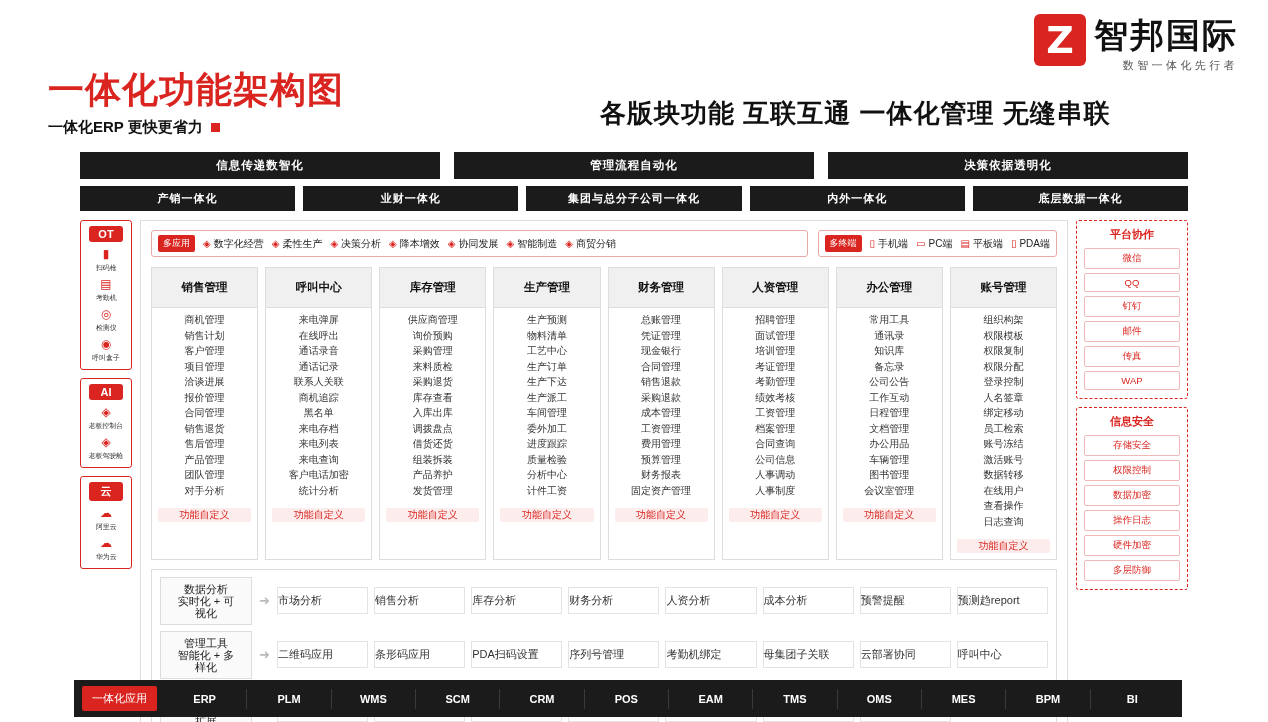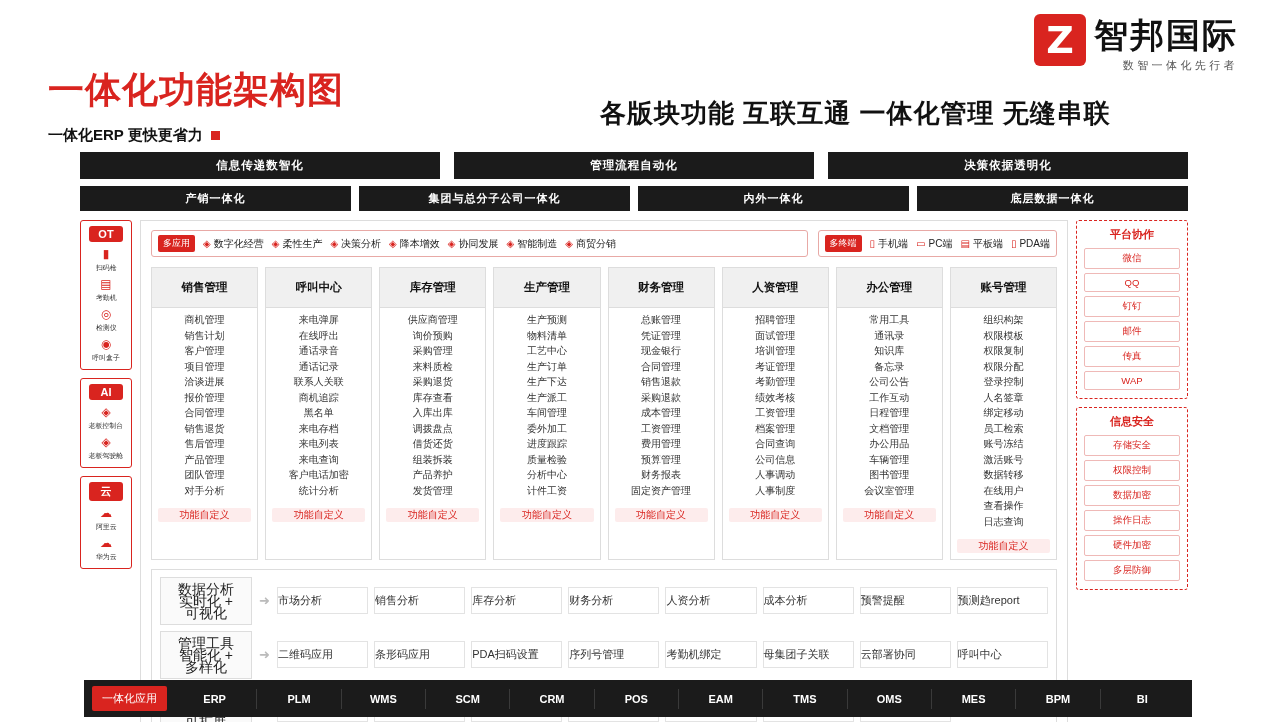--- a/index.html
+++ b/index.html
@@ -19,21 +19,21 @@
     font-family:"DejaVu Sans",sans-serif;
   }
   .logo-text { margin-left:8px; }
   .logo-name { font-size:34px; font-weight:bold; color:#111; letter-spacing:2px; line-height:42px; }
   .logo-sub { font-size:11px; color:#555; letter-spacing:3.4px; text-align:right; margin-top:2px;}
   .title-main {
     position:absolute; left:48px; top:66px;
     font-size:36px; font-weight:bold; color:#d9241f; letter-spacing:1px;
   }
   .title-sub {
-    position:absolute; left:48px; top:126px;
+    position:absolute; left:48px; top:118px;
     font-size:15px; font-weight:bold; color:#111;
     display:flex; align-items:center; gap:8px;
   }
   .title-sub .sq { width:9px; height:9px; background:#d9241f; display:inline-block; }
   .headline {
     position:absolute; left:600px; top:96px;
     font-size:26px; font-weight:bold; color:#111; letter-spacing:1px;
     white-space:nowrap;
   }
 
@@ -90,37 +90,37 @@
   .card-body { padding:6px 0 6px; display:flex; flex-direction:column; align-items:center; gap:3.5px; }
   .card-body li { list-style:none; font-size:10px; color:#333; line-height:12px; }
   .card-foot {
     margin:5px 6px 6px; background:#fdecec; color:#d9241f; font-size:10px;
     text-align:center; padding:0 0; border-radius:2px;
   }
 
   .bands { margin-top:9px; border:1px solid #ddd; padding:7px 8px; display:flex; flex-direction:column; gap:6px; }
   .band { display:flex; align-items:center; gap:7px; }
   .band-label {
-    width:92px; border:1px solid #ddd; background:#fafafa; font-size:14px; color:#222;
+    width:92px; border:1px solid #ddd; background:#fafafa; font-size:11px; color:#222;
     text-align:center; padding:5px 16px; line-height:12px;
   }
   .band-arrow { color:#bbb; font-size:13px; }
   .band-items { flex:1; display:grid; grid-template-columns:repeat(8,1fr); gap:6px; }
   .band-item {
     border:1px solid #e3e3e3; background:#fff; font-size:11px; color:#333;
     text-align:left; padding:5px 0;
   }
 
   .right-col { width:112px; display:flex; flex-direction:column; gap:8px; }
   .rc-box { border:1px dashed #d9241f; border-radius:3px; padding:6px 7px 8px; display:flex; flex-direction:column; gap:4px; }
   .rc-title { color:#d9241f; font-size:11px; font-weight:bold; text-align:center; margin-bottom:2px; }
   .rc-item { border:1px solid #efb9b7; color:#d9241f; font-size:9.5px; text-align:center; padding:3px 0; border-radius:2px; }
 
   .footer {
-    position:absolute; left:84px; top:680px; width:1108px;
+    position:absolute; left:74px; top:680px; width:1108px;
     background:#1b1b1b; padding:6px 8px; display:flex; align-items:center; gap:6px;
   }
   .foot-lead {
     background:#d9241f; color:#fff; font-size:11px; padding:5px 10px; white-space:nowrap; border-radius:2px;
   }
   .foot-item {
     flex:1; color:#fff; font-size:11px; font-weight:bold; text-align:center;
     border-left:1px solid #3a3a3a; padding:4px 0;
   }
   .foot-item:first-of-type { border-left:none; }
@@ -145,20 +145,21 @@
 
 <div class="board">
 
   <div class="row-top" id="topBars">
       <div class="bar-dark">信息传递数智化</div>
       <div class="bar-dark">管理流程自动化</div>
       <div class="bar-dark">决策依据透明化</div>
     </div>
   <div class="row-top2" id="secondBars">
       <div class="bar-dark">产销一体化</div>
+      <div class="bar-dark">业财一体化</div>
       <div class="bar-dark">集团与总分子公司一体化</div>
       <div class="bar-dark">内外一体化</div>
       <div class="bar-dark">底层数据一体化</div>
     </div>
 
   <div class="mid">
 
     <div class="left-col" id="leftCol">
         <div class="lc-box">
           <div class="lc-badge">OT</div>

